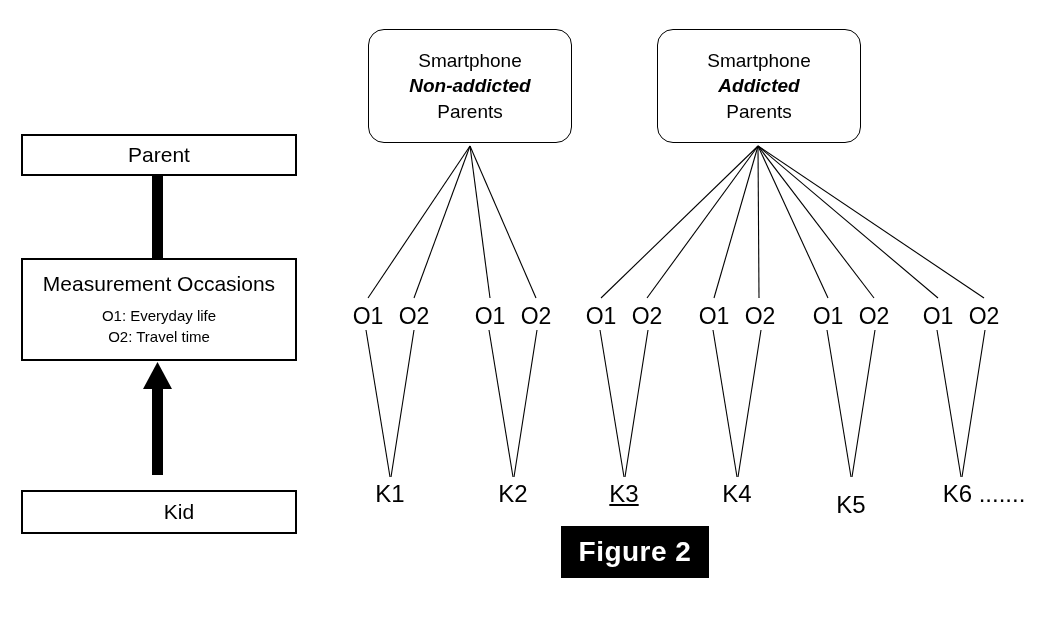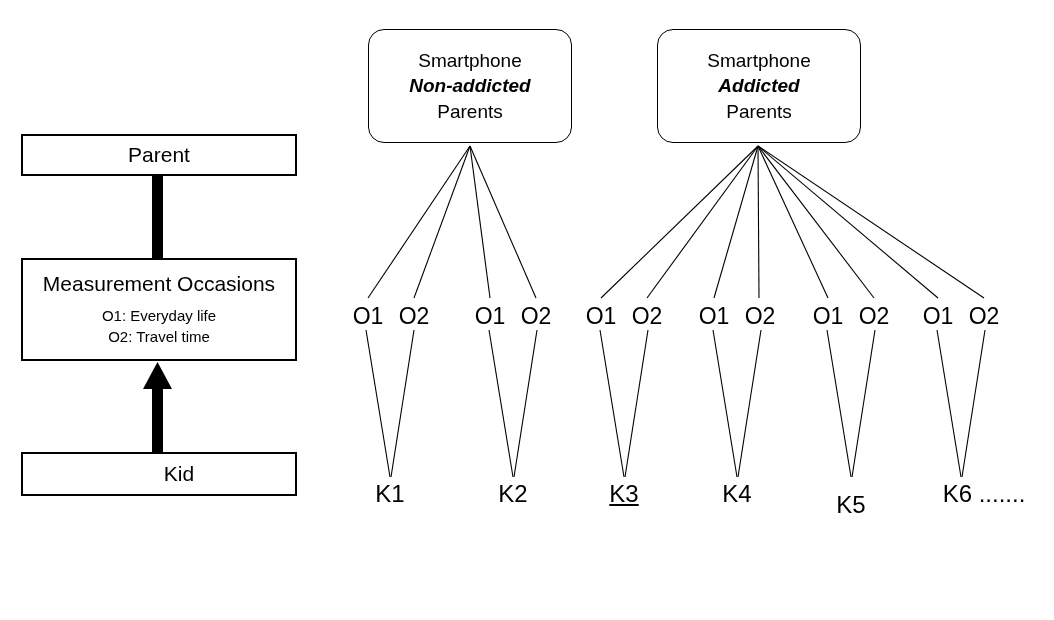--- a/index.html
+++ b/index.html
@@ -50,21 +50,21 @@
     font-weight: 400;
     margin-bottom: 10px;
   }
   .box .sub {
     font-size: 15px;
     line-height: 1.35;
     white-space: nowrap;
   }
   #box-parent   { left: 21px;  top: 102px; width: 276px; height: 42px; margin-top: 32px; }
   #box-measure  { left: 21px;  top: 258px; width: 276px; height: 103px; }
-  #box-kid      { left: 21px;  top: 452px; width: 276px; height: 44px; padding-left: 40px; }
+  #box-kid      { left: 21px;  top: 490px; width: 276px; height: 44px; padding-left: 40px; }
 
   
   .rbox {
     position: absolute;
     box-sizing: border-box;
     border: 1.6px solid #000000;
     border-radius: 16px;
     background: #ffffff;
     display: flex;
     flex-direction: column;
@@ -198,14 +198,15 @@
   <div class="node-label" style="left:938px; top:316px;">O1</div>
   <div class="node-label" style="left:984px; top:316px;">O2</div>
 
   <div class="node-label kid" style="left:390px; top:494px;">K1</div>
   <div class="node-label kid" style="left:513px; top:494px;text-align:right;">K2</div>
   <div class="node-label kid" style="left:624px; top:494px;text-decoration:underline;">K3</div>
   <div class="node-label kid" style="left:737px; top:494px;">K4</div>
   <div class="node-label kid" style="left:851px; top:505px;">K5</div>
   <div class="node-label kid" style="left:984px; top:494px;">K6 .......</div>
 
+  <div id="figure-caption">Figure 2</div>
 
 </div>
 
 </body></html>

